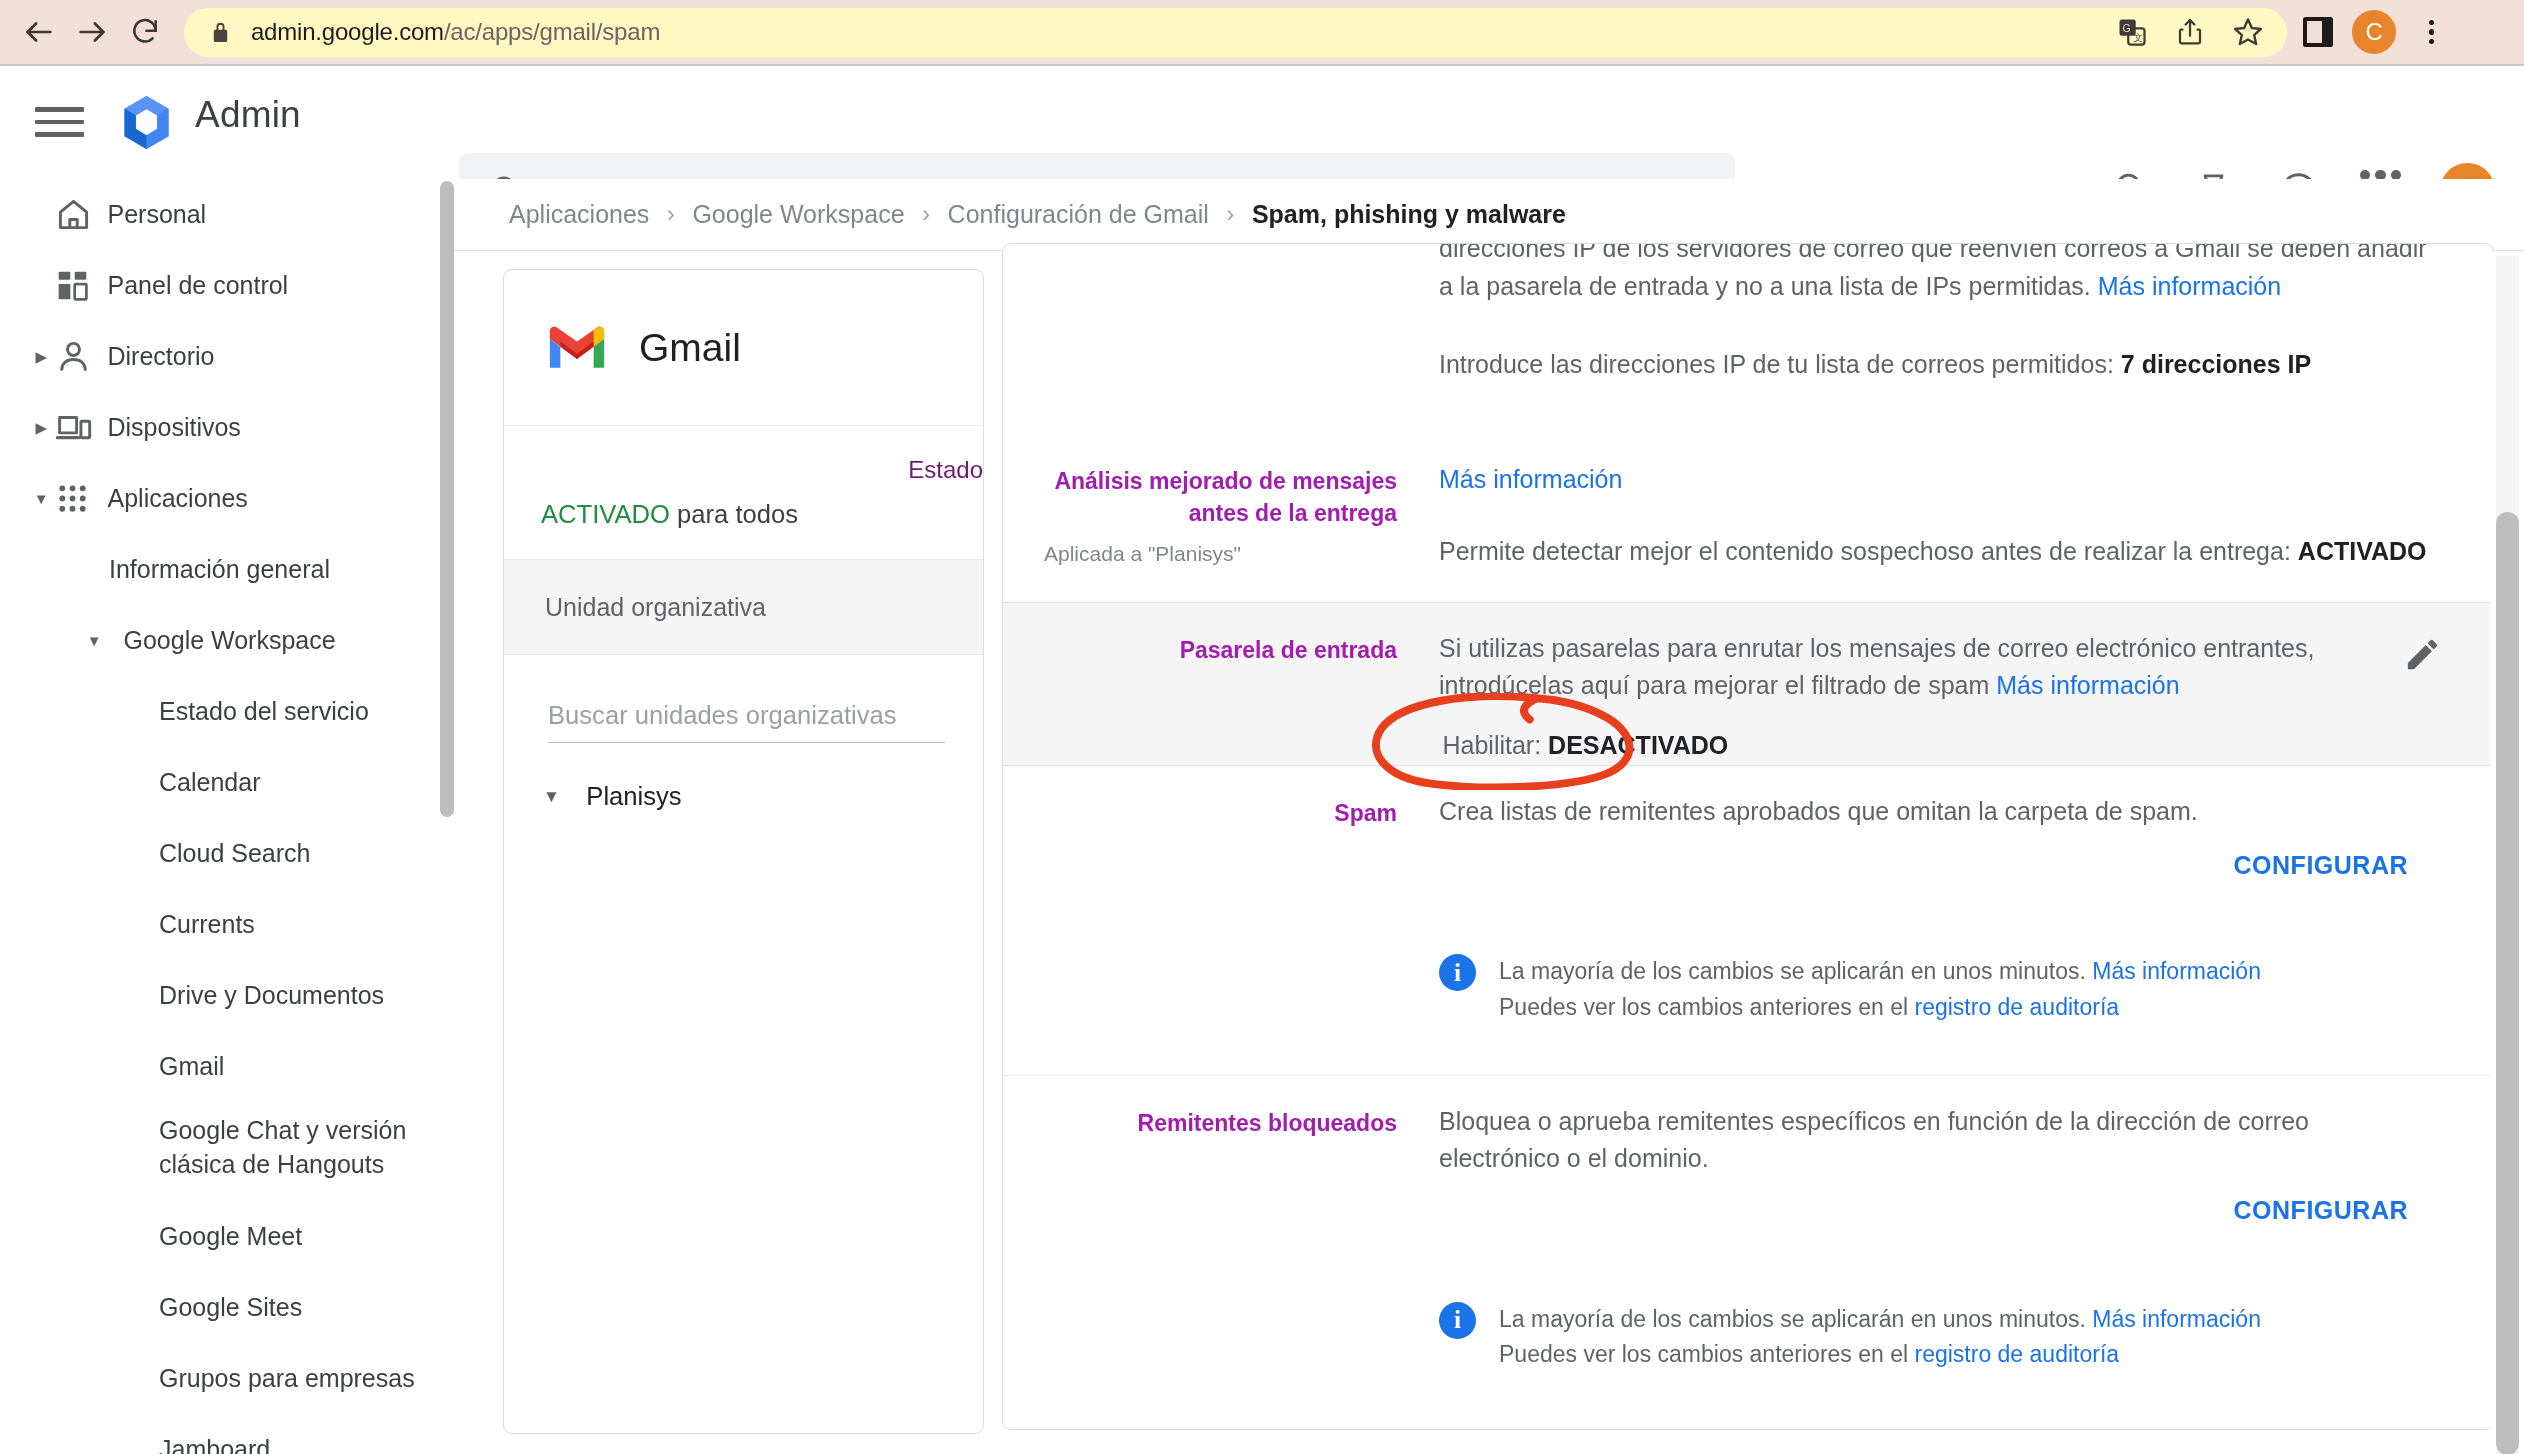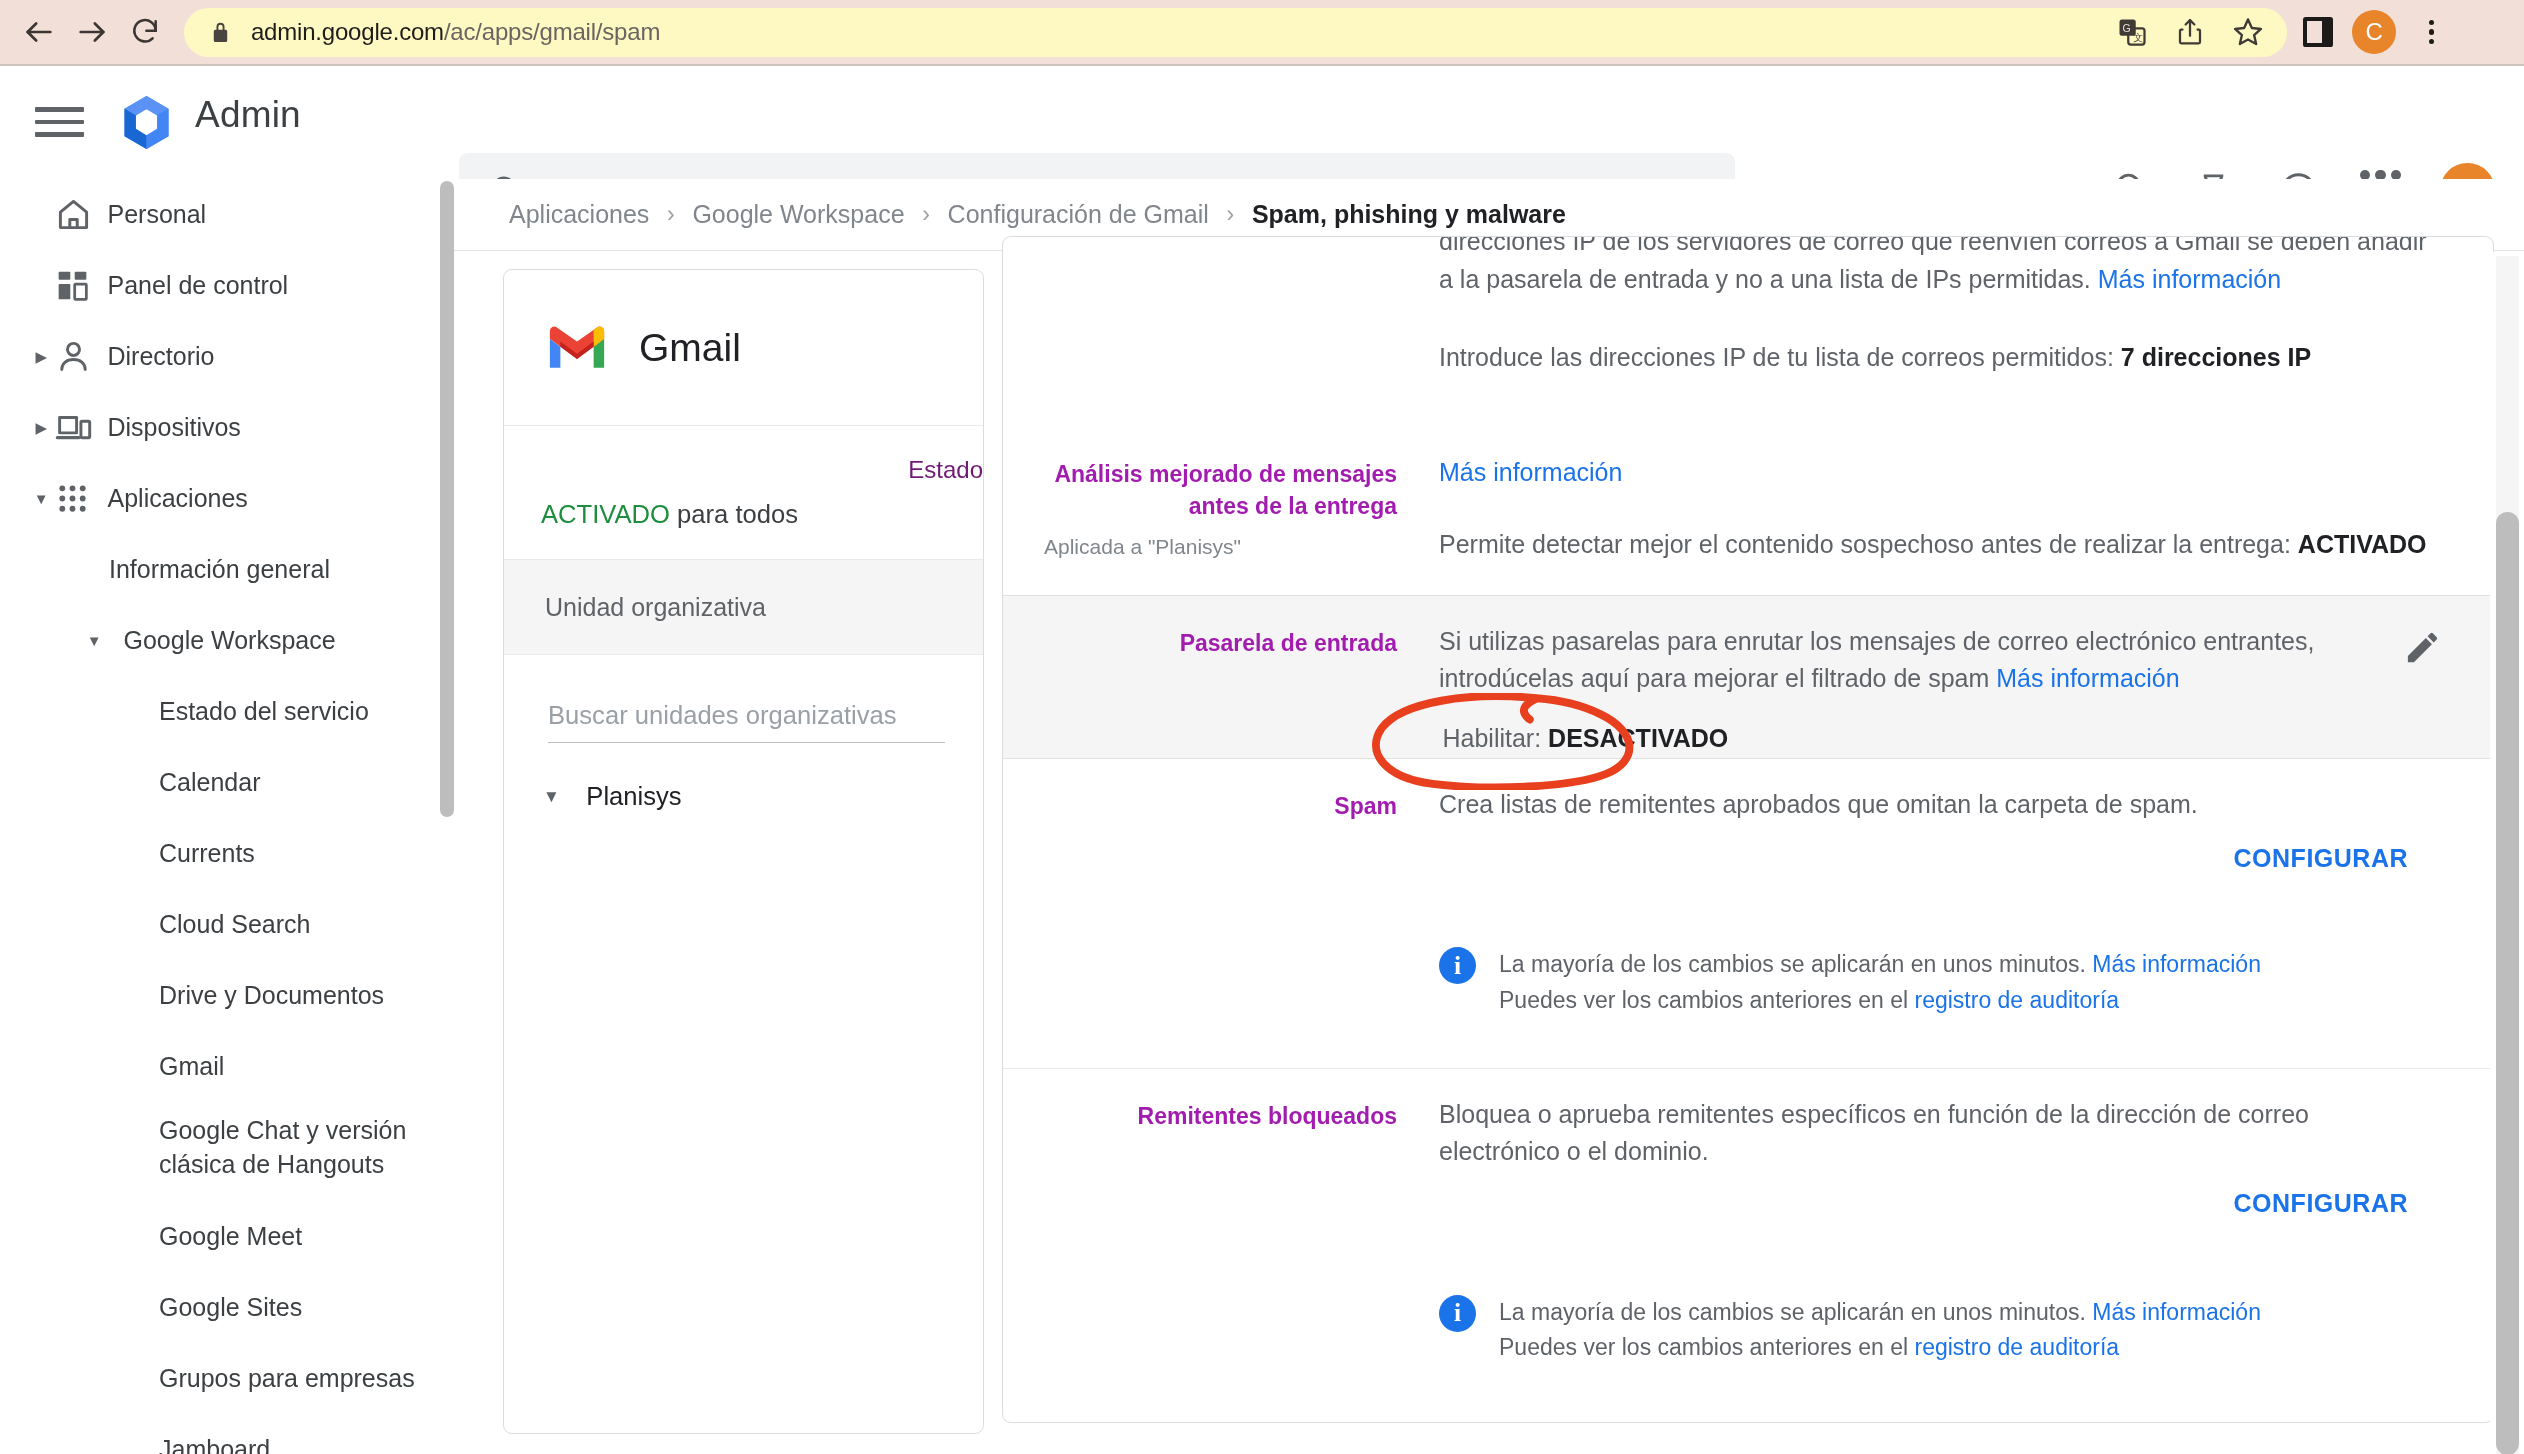--- a/index.html
+++ b/index.html
@@ -130,21 +130,21 @@
     border:0; border-bottom: 0.9px solid #bdbdbd; outline:0; width: 397px; padding-bottom: 12.4px;
     font-family:"Liberation Sans", sans-serif; font-size: 25.6px; color:#5f6368; background:transparent;
   }
   #ou-search-input::placeholder { color:#9aa0a6; }
   #ou-tree { padding: 39px 0 0 39px; display:flex; align-items:center; gap: 26.5px;}
   #ou-tree-caret { color:#5f6368; font-size: 17px; }
   #ou-tree-label { font-size: 25.6px; color:#202124;}
 
   
   #settings-panel {
-    position:absolute; left: 1002px; top: 236px; width: 1492px; height: 1187px;
+    position:absolute; left: 1002px; top: 243px; width: 1492px; height: 1187px;
     background:#fff; border:0.9px solid #dadce0; border-radius:8.8px; overflow:hidden;
   }
   .setting-row { display:flex; padding: 0 0 0 41px; position:relative;}
   .setting-row .rlabel { width: 353px; flex-shrink:0; padding-top: 32px;}
   .rlabel-title { font-size: 23px; color:#a21caf; font-weight:700; line-height:1.38;text-align:right;}
   .rlabel-sub { font-size: 21px; color:#80868b; margin-top: 12.4px;}
   .setting-row .rbody { flex:1; padding: 26.5px 53px 0 42px; }
   .body-text { font-size: 25px; color:#5f6368; line-height: 1.5;}
   .body-strong { font-size: 25px; color:#202124; line-height:1.5;}
   .lnk { color:#1a73e8; cursor:pointer;}
@@ -405,24 +405,24 @@
     <span class="nav-label" style="margin-left:16px">Google Workspace</span>
   </div>
 
   <div class="nav-item nav-sub3">
     <span class="nav-label">Estado del servicio</span>
   </div>
   <div class="nav-item nav-sub3">
     <span class="nav-label">Calendar</span>
   </div>
   <div class="nav-item nav-sub3">
+    <span class="nav-label">Cloud Search</span>
+  </div>
+  <div class="nav-item nav-sub3">
     <span class="nav-label">Currents</span>
-  </div>
-  <div class="nav-item nav-sub3">
-    <span class="nav-label">Cloud Search</span>
   </div>
   <div class="nav-item nav-sub3">
     <span class="nav-label">Drive y Documentos</span>
   </div>
   <div class="nav-item nav-sub3">
     <span class="nav-label">Gmail</span>
   </div>
   <div class="nav-item nav-sub3 two-line">
     <span class="nav-label">Google Chat y versión clásica de Hangouts</span>
   </div>

